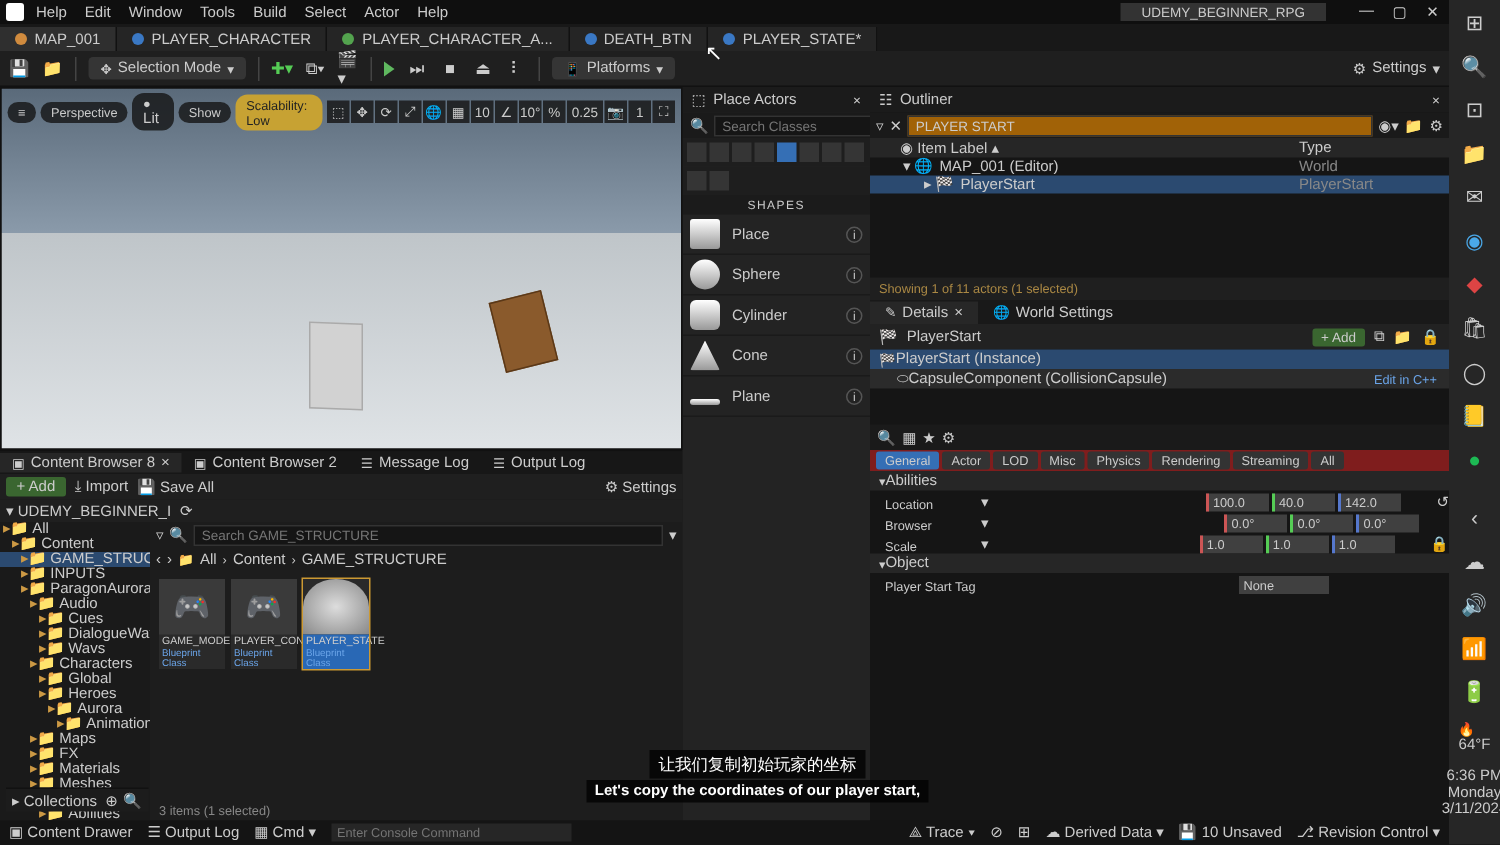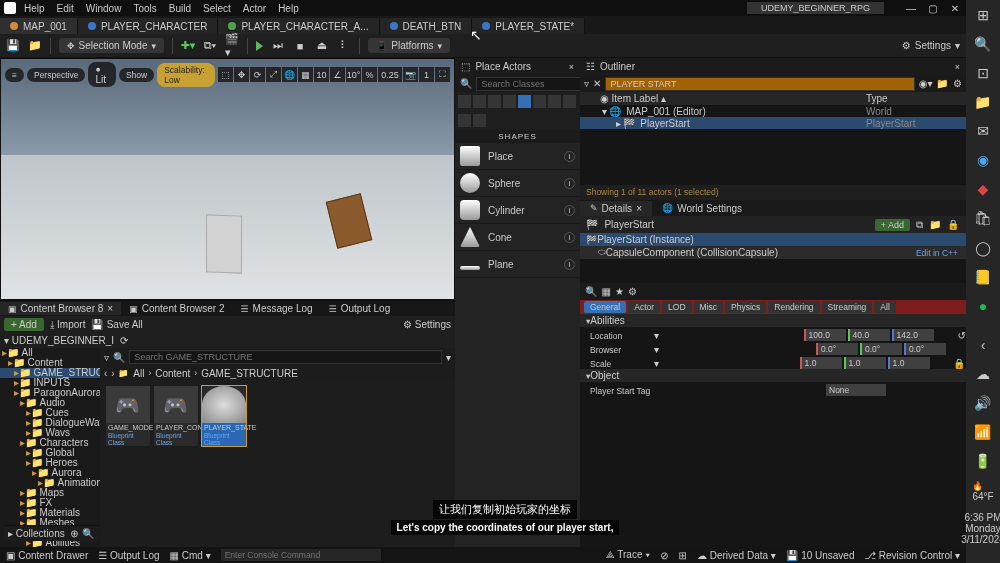--- a/index.html
+++ b/index.html
@@ -275,20 +275,21 @@
                   <div class="thumb">🎮</div>
                   <div class="lbl1">PLAYER_CONTROLLER</div>
                   <div class="lbl2">Blueprint Class</div>
                 </div>
               <div class="asset sel">
                   <div class="thumb" style="background:radial-gradient(#ddd,#888);border-radius:50% 50% 0 0"></div>
                   <div class="lbl1">PLAYER_STATE</div>
                   <div class="lbl2">Blueprint Class</div>
                 </div>
             </div>
+            <div class="cb-status">3 items (1 selected)</div>
           </div>
         </div>
         <div class="collections-row" style="position:absolute;left:4px;top:525px;width:95px">
           <span>▸ <span>Collections</span></span>
           <span style="margin-left:auto">⊕</span>
           <span>🔍</span>
         </div>
       </div>
     </div>
 

